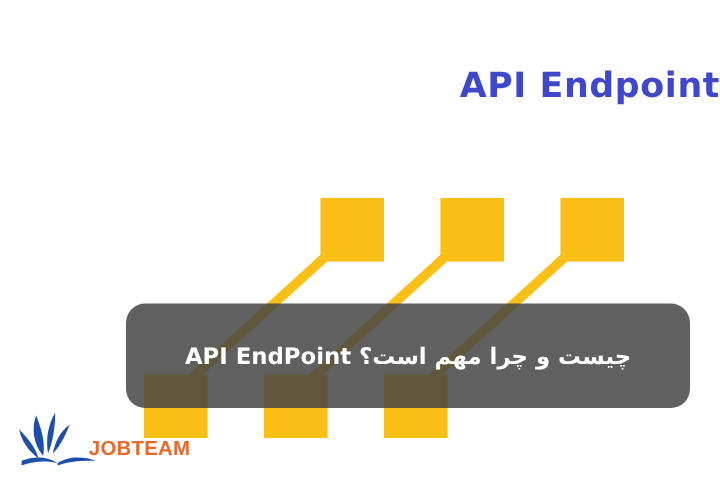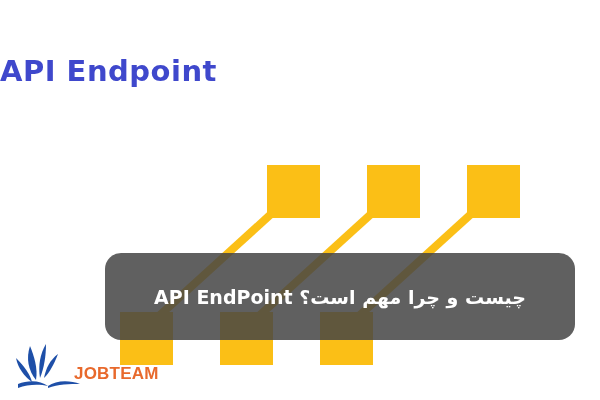--- a/index.html
+++ b/index.html
@@ -1,17 +1,17 @@
 <!DOCTYPE html>
 <html><head>
   <meta charset="utf-8">
   <style>
     html, body { margin: 0; padding: 0; }
     body { width: 600px; height: 400px; background: #ffffff; position: relative; overflow: hidden; font-family: "DejaVu Sans", sans-serif; }
-    .heading { position: absolute; left: 0; width: 600px; top: 54px; text-align: left; font-size: 29px; font-weight: bold; color: #3f48cc; letter-spacing: 0.5px; }
+    .heading { position: absolute; left: 0; width: 600px; top: 54px; text-align: right; font-size: 29px; font-weight: bold; color: #3f48cc; letter-spacing: 0.5px; }
     .diagram { position: absolute; left: 0; top: 0; width: 600px; height: 400px; }
     .overlay { position: absolute; left: 105px; top: 253px; width: 470px; height: 87px; background: rgba(68,68,68,0.85); border-radius: 16px; display: flex; align-items: center; justify-content: center; }
     .overlay-text { color: #ffffff; font-size: 19px; font-weight: bold; direction: rtl; unicode-bidi: plaintext; }
     .logo { position: absolute; left: 14px; top: 340px; width: 130px; height: 50px; }
     .logo-text { position: absolute; left: 51px; top: 364px; font-family: "Liberation Sans", sans-serif; font-weight: bold; font-size: 17px; color: #e8692c; letter-spacing: 0.2px; margin-left: 23px; }
   </style>
 </head>
 <body>
 
 <div class="heading">API Endpoint</div>

